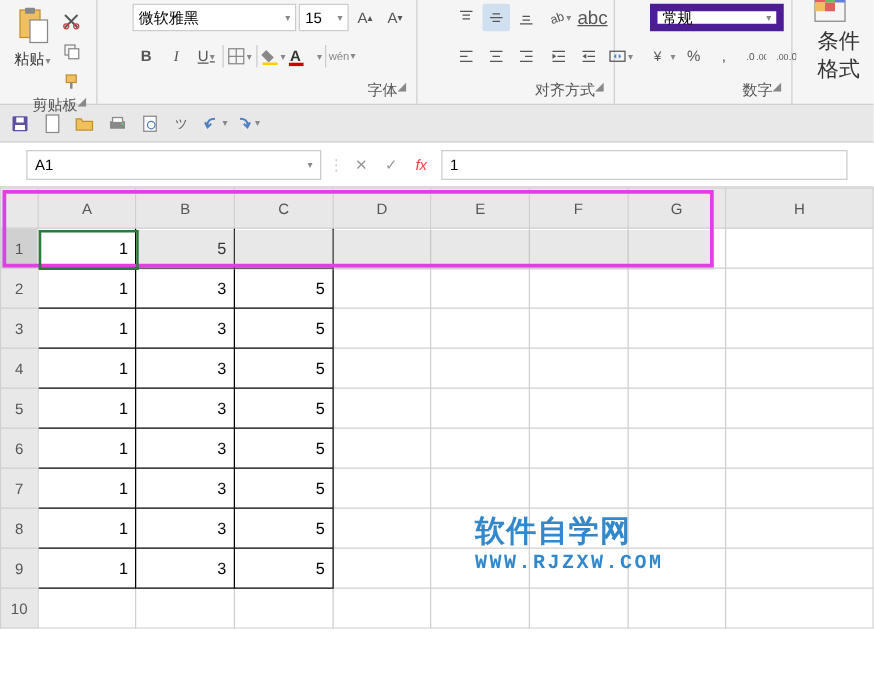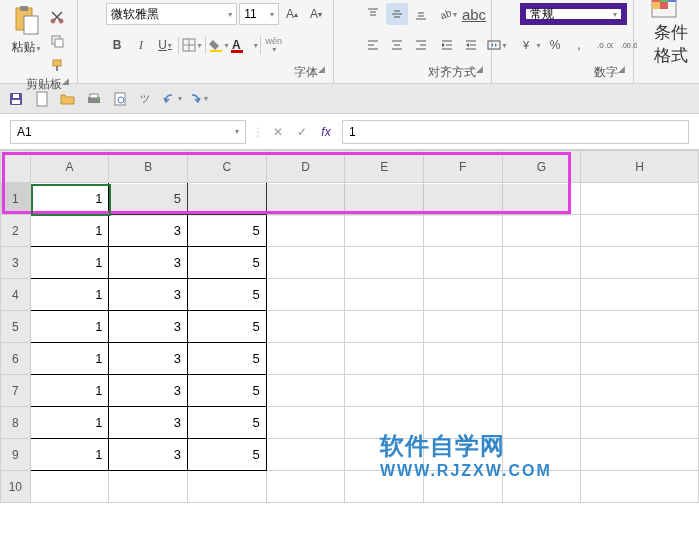--- a/index.html
+++ b/index.html
@@ -16,41 +16,41 @@
 .bigbtn .lbl { font-size: 12px; color: #333; margin-top: 2px; text-align: right; }
 .dd { font-size: 8px; color: #888; margin-left: 1px; }
 
 .font-name { width: 140px; height: 22px; border: 1px solid #ccc; background: #fff; padding: 0 4px; font-size: 12px; display: flex; align-items: center; justify-content: space-between; }
 .font-size { width: 42px; height: 22px; border: 1px solid #ccc; background: #fff; padding: 0 4px; font-size: 12px; display: flex; align-items: center; justify-content: space-between; }
 .numfmt { width: 120px; height: 22px; border: 6px solid #4c1d95; background: #fff; padding: 0 4px; font-size: 12px; display: flex; align-items: center; justify-content: space-between; }
 
 .qat { background: #e8e8e8; border-bottom: 1px solid #d0d0d0; height: 30px; display: flex; align-items: center; padding: 0 6px; gap: 6px; }
 .qbtn { width: 20px; height: 20px; display: flex; align-items: center; justify-content: center; cursor: pointer; color: #555; }
 
-.fbar { height: 36px; display: flex; align-items: center; padding: 4px 10px; gap: 6px; border-bottom: 1px solid #d0d0d0; }
+.fbar { height: 36px; display: flex; align-items: center; padding: 4px 21px; gap: 6px; border-bottom: 1px solid #d0d0d0; }
 .namebox { width: 236px; height: 24px; border: 1px solid #ccc; padding: 0 6px; display: flex; align-items: center; justify-content: space-between; font-size: 12px; }
 .fxbtns { display: flex; gap: 4px; align-items: center; }
 .fxbtn { width: 20px; height: 20px; display: flex; align-items: center; justify-content: center; color: #999; cursor: pointer; }
 .fxinput { flex: 1; height: 24px; border: 1px solid #ccc; padding: 0 6px; font-size: 12px; }
 
 .grid-wrap { position: relative; }
 table.grid { border-collapse: collapse; table-layout: fixed; }
 .grid th, .grid td { border: 1px solid #d0d0d0; height: 32px; padding: 0; }
 .grid th { background: #e8e8e8; font-weight: normal; font-size: 12px; color: #555; text-align: center; }
 .corner { width: 30px; background: #e8e8e8; }
 .colh { width: 80px; }
 .rowh { width: 30px; text-align: center; background: #e8e8e8; font-size: 12px; color: #555; }
 .grid td { font-size: 13px; text-align: right; padding-right: 6px; background: #fff; }
 .grid td.bordered { border: 1px solid #000; }
 
 .sel-highlight { position: absolute; border: 3px solid #e040e0; pointer-events: none; }
 .active-cell { position: absolute; border: 2px solid #2a7a3a; pointer-events: none; background: rgba(255,255,255,0); }
 .sel-fill { position: absolute; background: rgba(180,180,180,0.3); pointer-events: none; }
 
-.watermark { position: absolute; left: 380px; top: 280px; font-size: 24px; font-weight: bold; color: #3388cc; font-family: Liberation Sans, sans-serif; letter-spacing: 1px; }
+.watermark { position: absolute; left: 380px; top: 259px; font-size: 24px; font-weight: bold; color: #3388cc; font-family: Liberation Mono, monospace; letter-spacing: 1px; }
 .watermark .sub { font-size: 16px; color: #3388cc; letter-spacing: 2px; display: block; text-align: right; }
 
 svg { display: block; }
 </style>
 </head>
 <body>
 
 <div class="ribbon">
 
   <div class="rgroup" style="width:78px">
@@ -90,21 +90,21 @@
     <div class="rgroup-label"><span>剪贴板</span><span class="dlg">◢</span></div>
   </div>
 
   <div class="rgroup" style="width:256px">
     <div class="rrow">
       <div class="font-name">
           <span>微软雅黑</span>
           <span class="dd">▾</span>
         </div>
       <div class="font-size">
-          <span>11</span>
+          <span>15</span>
           <span class="dd">▾</span>
         </div>
       <span class="btn">A<sup style="font-size:8px">▴</sup></span>
       <span class="btn">A<sup style="font-size:8px">▾</sup></span>
     </div>
     <div class="rrow">
       <span class="btn" style="font-weight:bold">B</span>
       <span class="btn" style="font-style:italic;font-family:serif">I</span>
       <span class="btn" style="text-decoration:underline">
           <span>U</span>
@@ -128,21 +128,21 @@
           <span class="dd">▾</span>
         </span>
       <span class="btn">
           <span style="color:#333;font-weight:bold">A</span>
           <svg width="12" height="3" style="position:relative;top:6px;left:-10px">
             <rect width="12" height="3" fill="#c00"></rect>
           </svg>
           <span class="dd">▾</span>
         </span>
       <span style="width:1px;height:18px;background:#ccc"></span>
-      <span class="btn" style="font-size:9px;color:#888;flex-direction:column;line-height:1">
+      <span class="btn" style="font-size:9px;color:#888;flex-direction:row;line-height:1">
           <span>wén</span>
           <span class="dd">▾</span>
         </span>
     </div>
     <div class="rgroup-label"><span>字体</span><span class="dlg">◢</span></div>
   </div>
 
   <div class="rgroup" style="width:158px">
     <div class="rrow">
       <span class="btn">
@@ -329,21 +329,21 @@
 
 <div class="fbar">
   <div class="namebox">
       <span>A1</span>
       <span class="dd">▾</span>
     </div>
   <div class="fxbtns">
     <span style="color:#ccc">⋮</span>
     <span class="fxbtn">✕</span>
     <span class="fxbtn">✓</span>
-    <span class="fxbtn" style="font-style:italic;color:#4c1d95">fx</span>
+    <span class="fxbtn" style="font-style:italic;color:#ef4444">fx</span>
   </div>
   <input class="fxinput" value="1" style="">
 </div>
 
 <div class="grid-wrap">
   <table class="grid">
     <tbody>
         <tr>
       <th class="corner"></th>
       <th class="colh">A</th>

